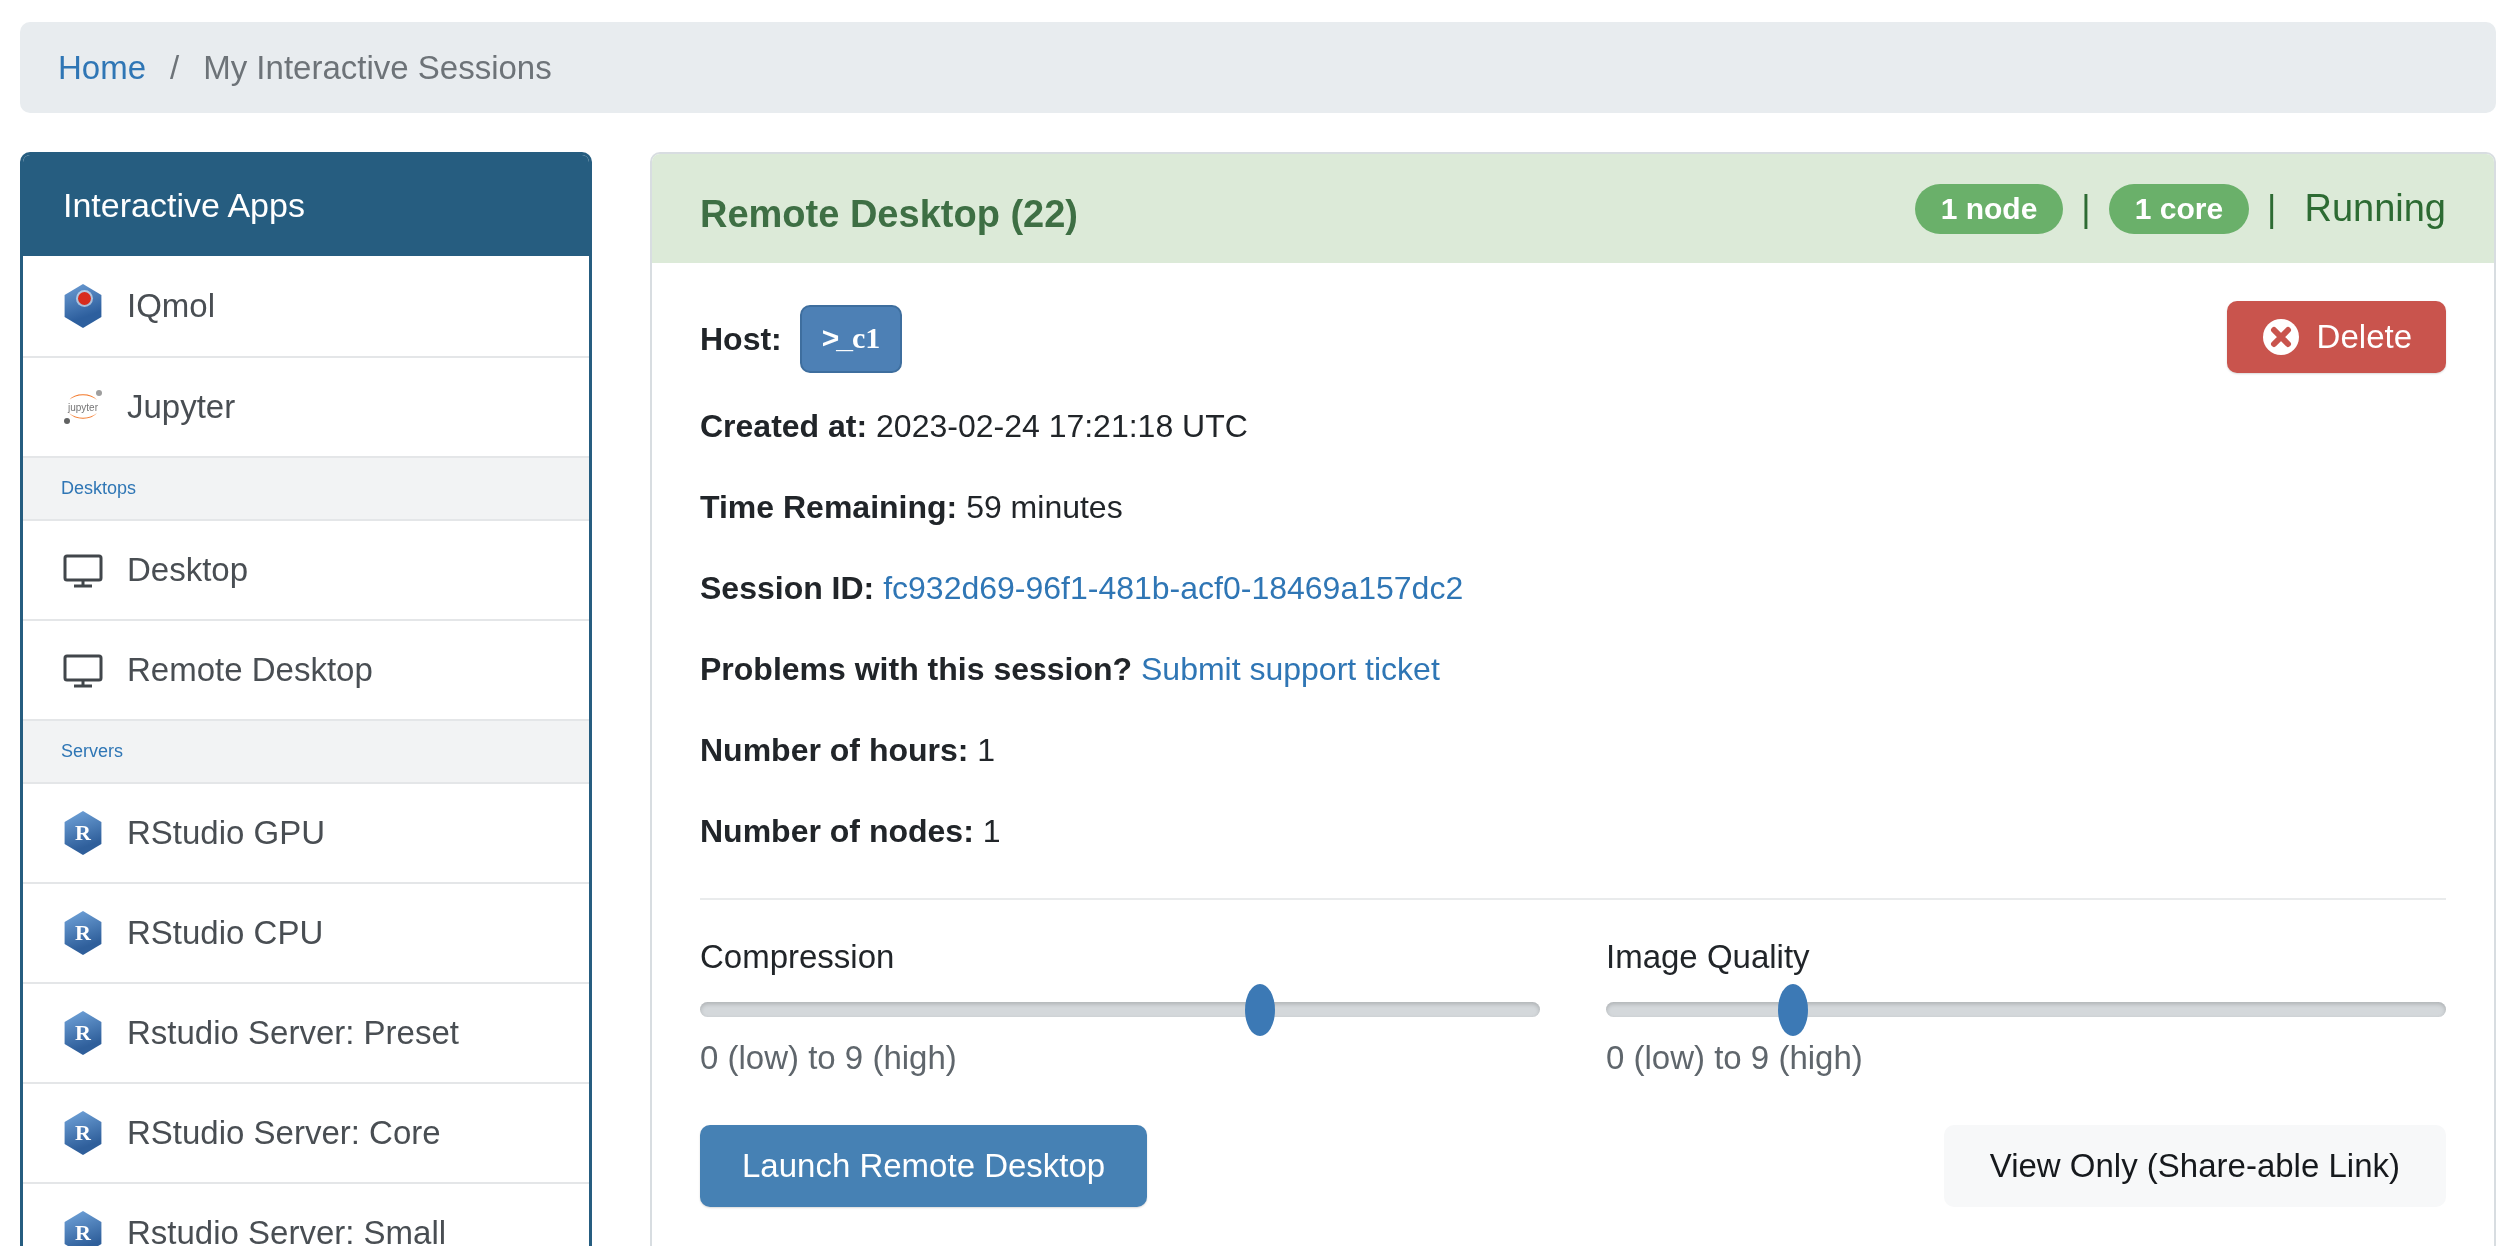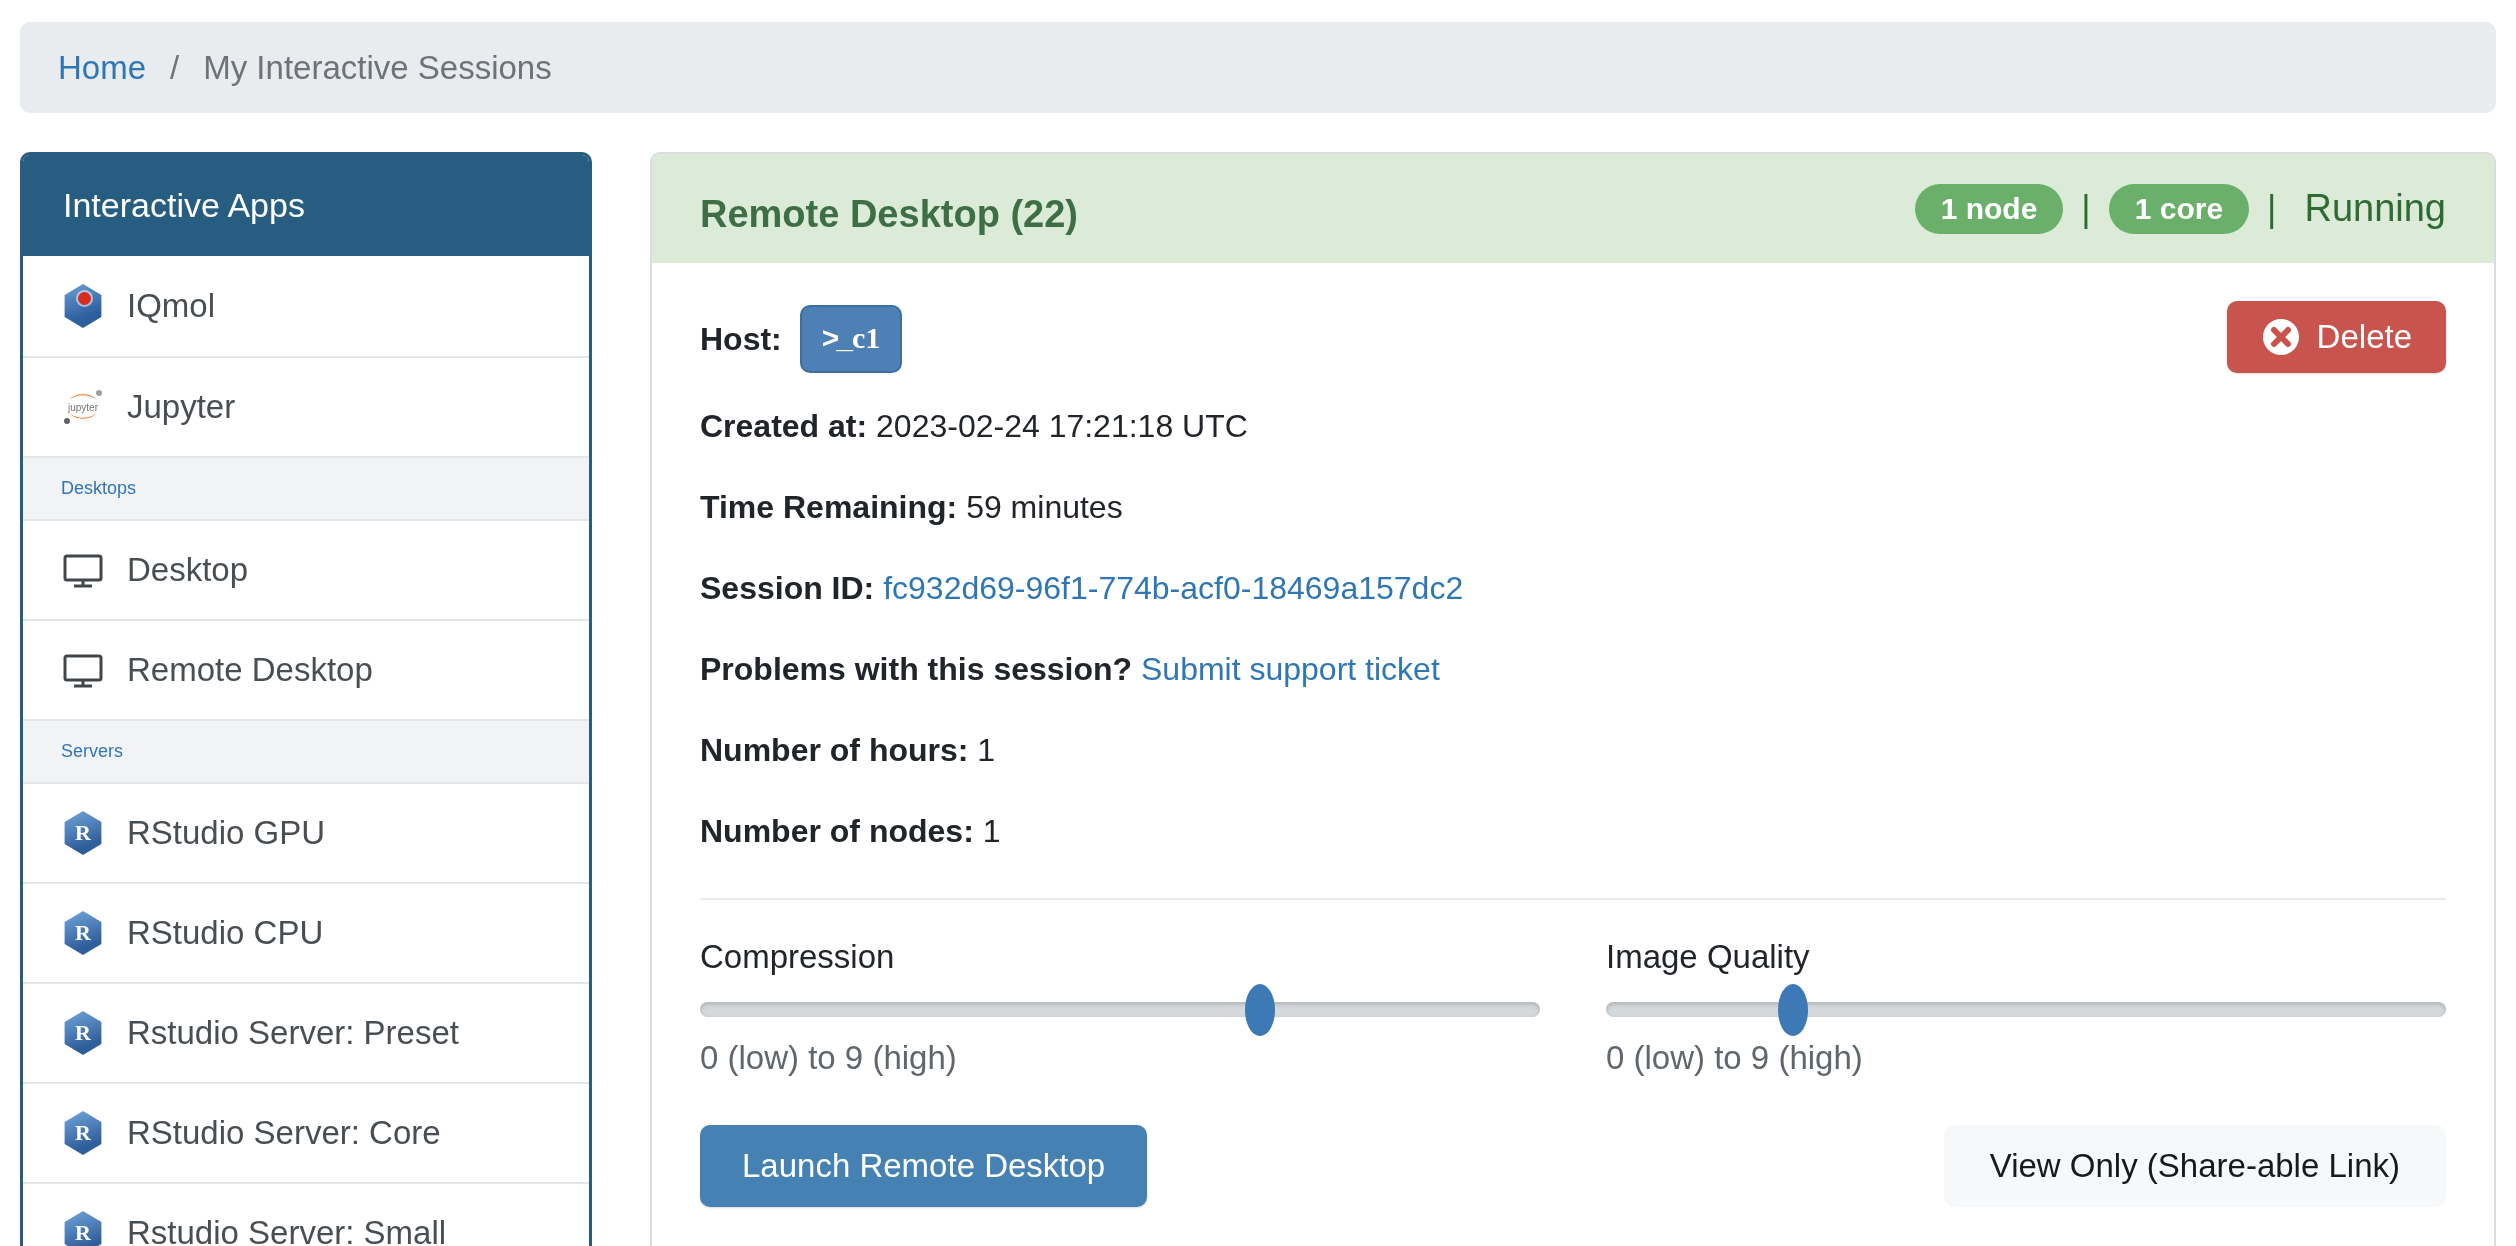--- a/index.html
+++ b/index.html
@@ -307,21 +307,21 @@
           <span class="field-value">2023-02-24 17:21:18 UTC</span>
         </div>
 
         <div class="field-row">
           <span class="field-label">Time Remaining:</span>
           <span class="field-value">59 minutes</span>
         </div>
 
         <div class="field-row">
           <span class="field-label">Session ID:</span>
-          <a class="link-value">fc932d69-96f1-774b-acf0-18469a157dc2</a>
+          <a class="link-value">fc932d69-96f1-481b-acf0-18469a157dc2</a>
         </div>
 
         <div class="field-row">
           <span class="field-label">Problems with this session?</span>
           <a class="link-value">Submit support ticket</a>
         </div>
 
         <div class="field-row">
           <span class="field-label">Number of hours:</span>
           <span class="field-value">1</span>

